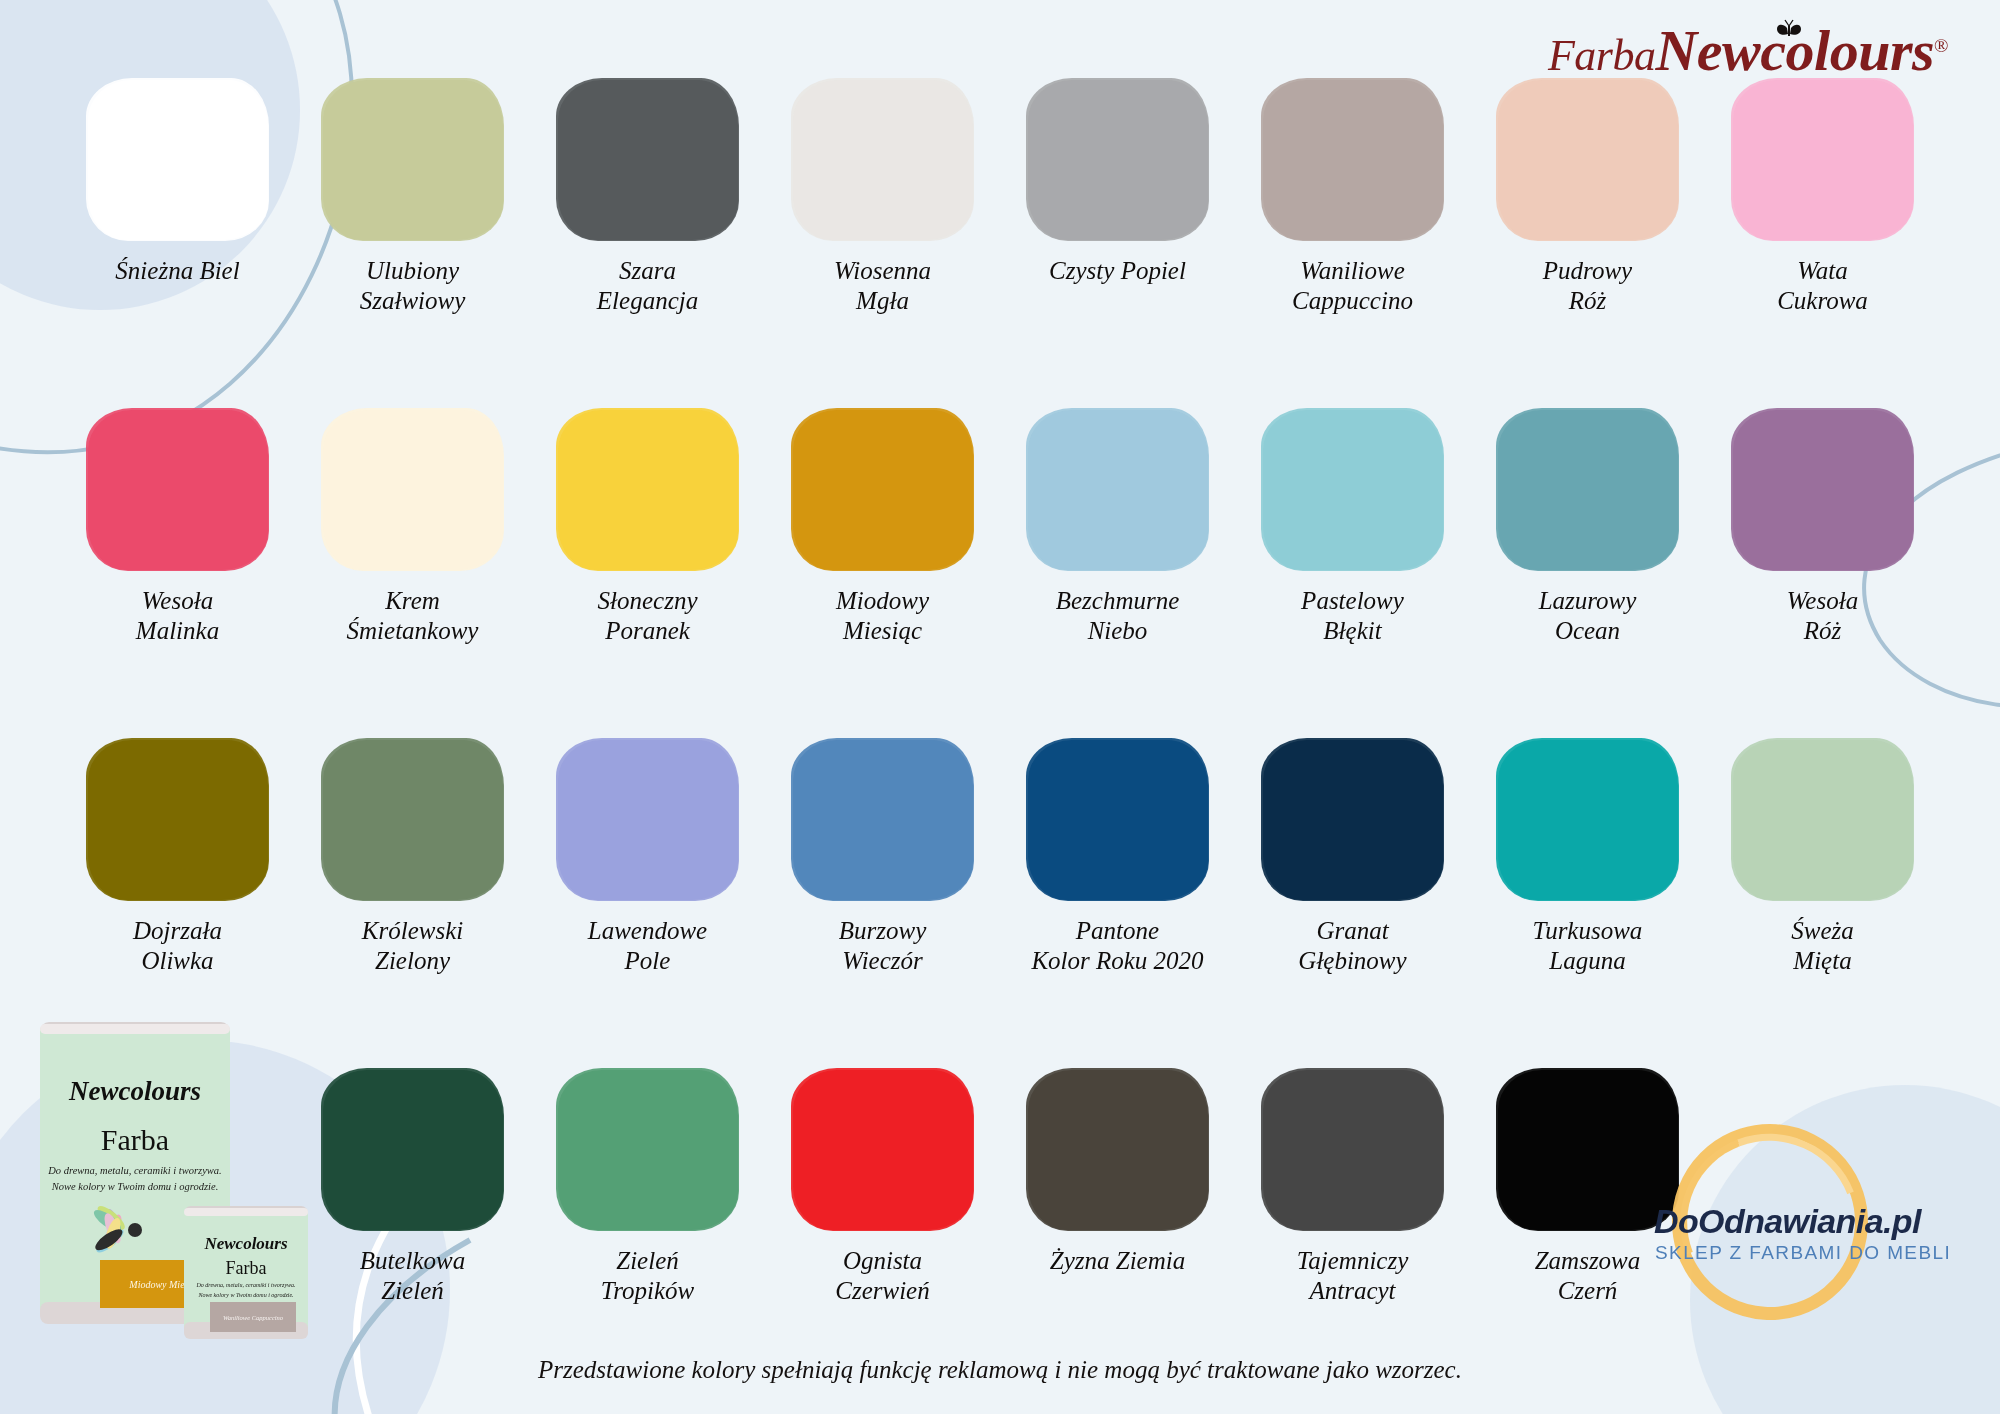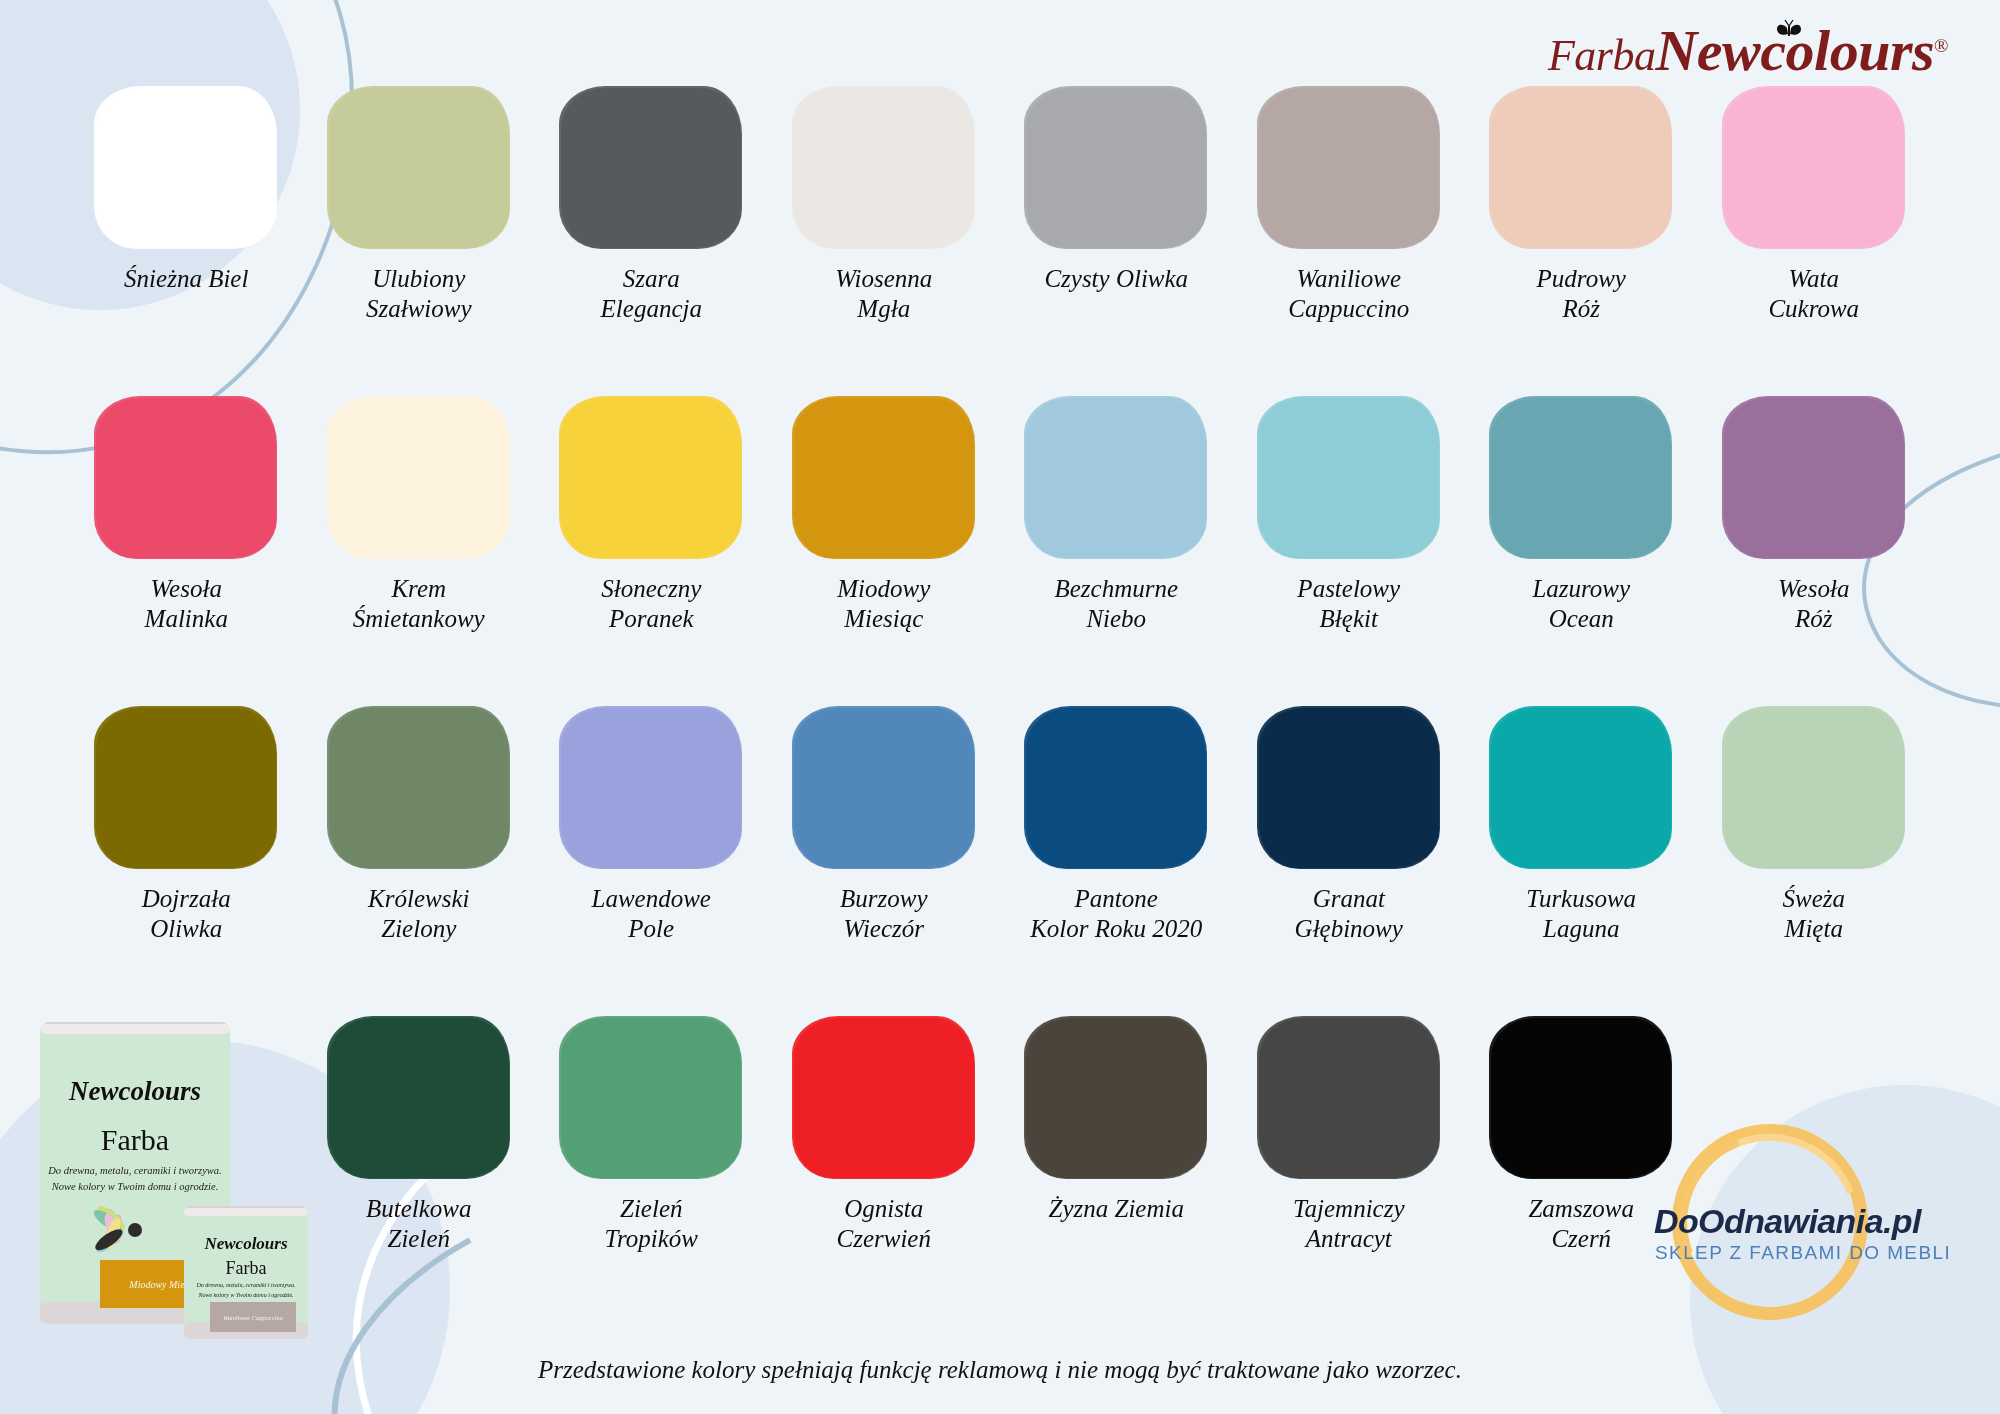--- a/index.html
+++ b/index.html
@@ -66,29 +66,30 @@
     position: absolute;
     left: 226px;
     top: -4px;
     width: 30px;
     height: 26px;
   }
 
   
   #grid {
     position: absolute;
-    top: 88px;
+    top: 80px;
     left: 70px;
     width: 1860px;
     z-index: 3;
     display: grid;
     grid-template-columns: repeat(8, 1fr);
     grid-auto-rows: 310px;
     column-gap: 0px;
     row-gap: 0px;
+    gap: 20px;
   }
 
   .swatch-cell {
     display: flex;
     flex-direction: column;
     align-items: center;
     position: relative;
   }
   .swatch-cell.empty { visibility: hidden; }
 
@@ -238,21 +239,21 @@
       <div class="swatch-label">Szara
 Elegancja</div>
     </div>
     <div class="swatch-cell">
       <div class="swatch-chip" style="background: rgb(233, 231, 228);"></div>
       <div class="swatch-label">Wiosenna
 Mgła</div>
     </div>
     <div class="swatch-cell">
       <div class="swatch-chip" style="background: rgb(168, 169, 171);"></div>
-      <div class="swatch-label">Czysty Oliwka</div>
+      <div class="swatch-label">Czysty Popiel</div>
     </div>
     <div class="swatch-cell">
       <div class="swatch-chip" style="background: rgb(181, 167, 163);"></div>
       <div class="swatch-label">Waniliowe
 Cappuccino</div>
     </div>
     <div class="swatch-cell">
       <div class="swatch-chip" style="background: rgb(239, 203, 186);"></div>
       <div class="swatch-label">Pudrowy
 Róż</div>

